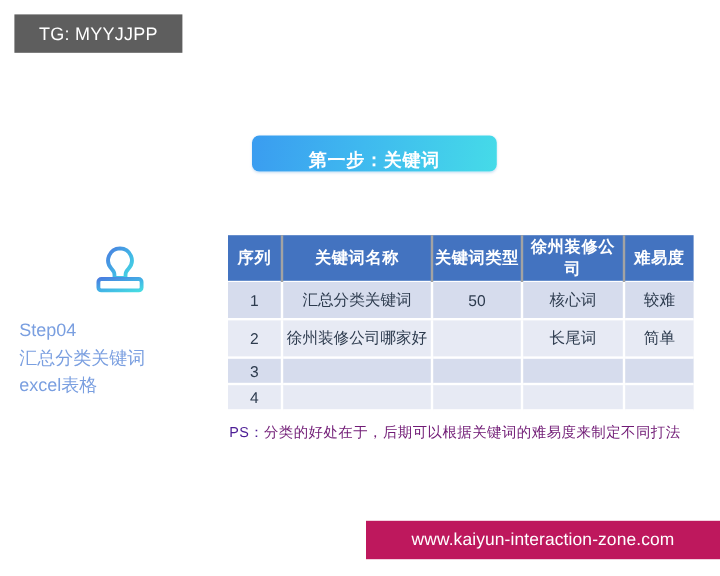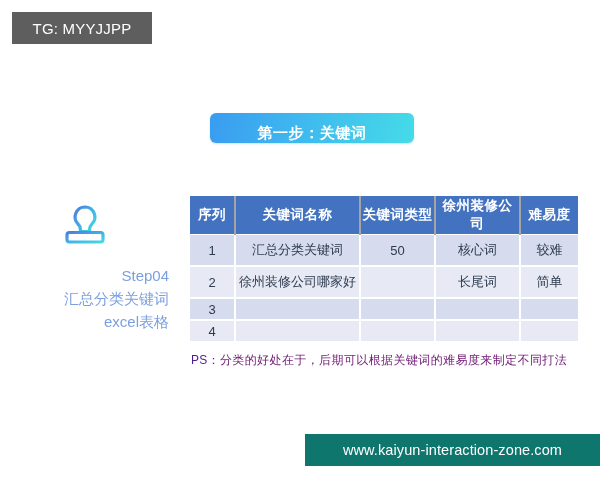--- a/index.html
+++ b/index.html
@@ -34,21 +34,21 @@
     white-space: nowrap;
   }
 
   
   #site-badge {
     position: absolute;
     left: 305px;
     top: 434px;
     width: 295px;
     height: 32px;
-    background: #0f766e;
+    background: #be185d;
     display: flex;
     align-items: center;
     justify-content: center;
   }
   #site-badge .label {
     color: #ffffff;
     font-size: 14.5px;
     letter-spacing: 0.1px;
     white-space: nowrap;
   }
@@ -71,24 +71,24 @@
     color: #ffffff;
     font-size: 15px;
     font-weight: bold;
     letter-spacing: 0.6px;
     white-space: nowrap;
   }
 
   
   #side-block {
     position: absolute;
-    left: 1px;
+    left: 16px;
     top: 196px;
     width: 168px;
-    text-align: right;
+    text-align: left;
   }
   #stamp-icon-wrap {
     height: 62px;
     display: flex;
     align-items: center;
     justify-content: center;
   }
   #side-block .side-line {
     color: #7a9fe0;
     font-size: 15px;

